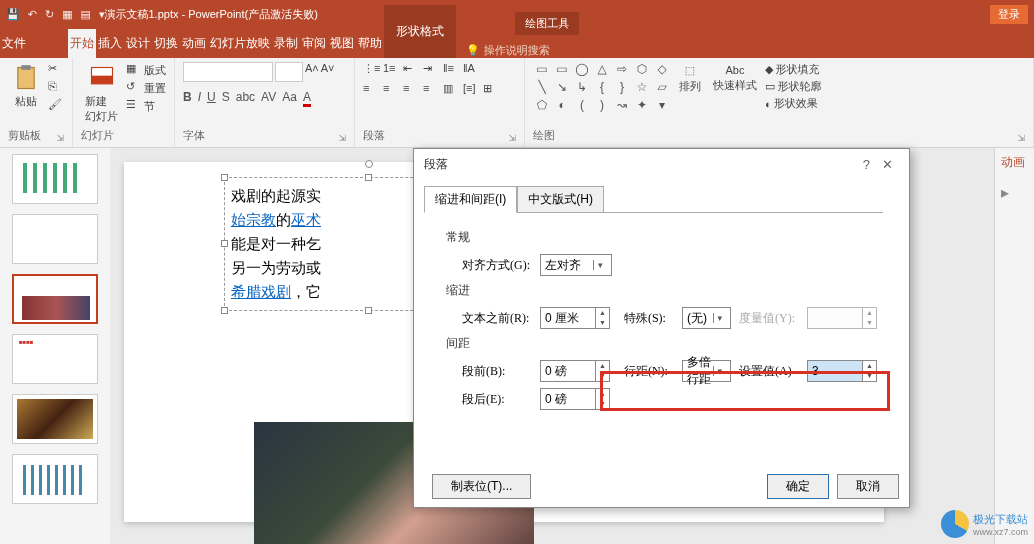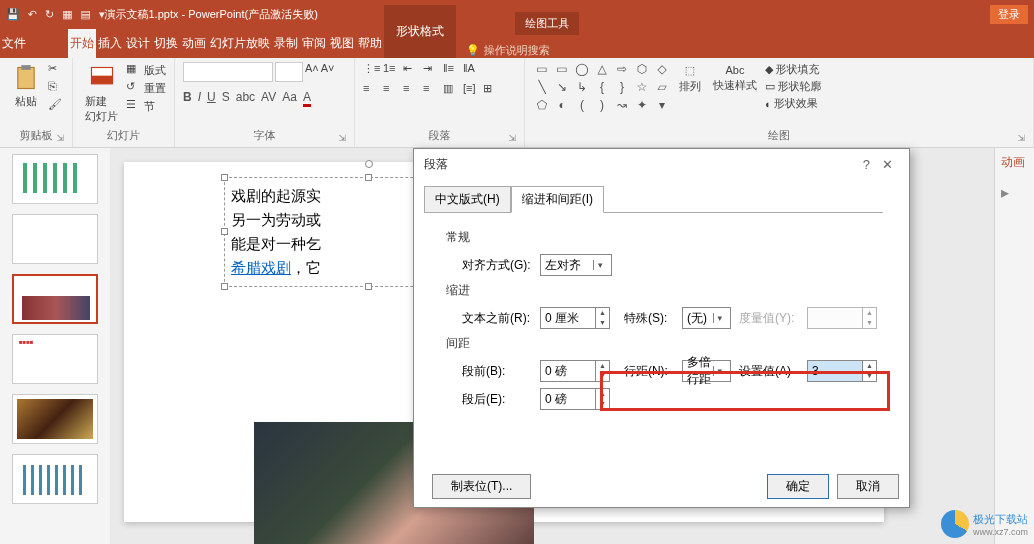--- a/index.html
+++ b/index.html
@@ -14,21 +14,21 @@
 
 .tabs { height: 30px; background: #b7472a; display: flex; align-items: flex-end; color: #fff; font-size: 12px; }
 .tabs .tab { padding: 6px 2px; cursor: pointer; }
 .tabs .tab.active { background: #f3f3f3; color: #b7472a; margin-left: 40px; }
 .tabs .tellme { display: flex; align-items: center; gap: 4px; color: #f0d0c0; font-size: 11px; padding: 0 10px; }
 .tabs .format-tab { background: #9a3a20; padding: 18px 12px; }
 
 .ribbon { height: 90px; background: #f3f3f3; border-bottom: 1px solid #d4d4d4; display: flex; font-size: 11px; color: #444; }
 .ribbon-group { border-right: 1px solid #e0e0e0; padding: 4px 8px; display: flex; flex-direction: column; }
 .ribbon-group .group-content { flex: 1; display: flex; align-items: flex-start; gap: 4px; }
-.ribbon-group .group-label { text-align: center; font-size: 11px; color: #666; padding-top: 2px; position: relative; }
+.ribbon-group .group-label { text-align: left; font-size: 11px; color: #666; padding-top: 2px; position: relative; }
 .ribbon-group .group-label .launcher { position: absolute; right: 0; bottom: 0; font-size: 9px; color: #888; }
 
 .big-btn { display: flex; flex-direction: column; align-items: center; gap: 2px; padding: 2px 4px; }
 .big-btn svg, .big-btn .icon { width: 28px; height: 28px; }
 .small-row { display: flex; flex-direction: column; gap: 2px; }
 .small-btn { display: flex; align-items: center; gap: 2px; font-size: 11px; }
 .icon-sm { width: 16px; height: 16px; display: inline-block; }
 
 .font-group .fontname { width: 90px; height: 20px; border: 1px solid #ccc; background: #fff; font-size: 11px; }
 .font-group .fontsize { width: 28px; height: 20px; border: 1px solid #ccc; background: #fff; font-size: 11px; }
@@ -58,21 +58,21 @@
 .dialog { position: absolute; left: 413px; top: 148px; width: 497px; height: 360px; background: #fff; border: 1px solid #888; box-shadow: 3px 3px 10px rgba(0,0,0,0.3); font-size: 12px; z-index: 100; }
 .dialog-title { height: 30px; display: flex; align-items: center; padding: 0 10px; font-size: 12px; color: #333; }
 .dialog-title .spacer { flex: 1; }
 .dialog-title .help, .dialog-title .close { padding: 2px 6px; font-size: 13px; color: #666; }
 .dialog-tabs { display: flex; padding: 6px 10px 0; gap: 0; }
 .dialog-tabs .dtab { padding: 4px 10px; border: 1px solid #aaa; background: #f0f0f0; font-size: 12px; position: relative; top: 1px; }
 .dialog-tabs .dtab.active { background: #fff; border-bottom: 1px solid #fff; }
 .dialog-body { border-top: 1px solid #aaa; margin: 0 26px; padding: 10px 6px; }
 .section-label { font-size: 12px; color: #333; margin: 6px 0 8px; }
 .field-row { display: flex; align-items: center; gap: 8px; margin: 6px 0 6px 16px; font-size: 12px; }
-.field-row label { min-width: 70px; }
+.field-row label { min-width: 70px; font-family: Liberation Serif, serif; }
 .combo { border: 1px solid #888; height: 22px; background: #fff; display: inline-flex; align-items: center; padding: 0 4px; }
 .combo .arrow { border-left: 1px solid #888; padding: 0 4px; font-size: 9px; color: #555; }
 .spinner { display: inline-flex; border: 1px solid #888; height: 22px; }
 .spinner input { border: none; width: 54px; padding: 0 4px; font-size: 12px; outline: none; }
 .spinner .spins { display: flex; flex-direction: column; border-left: 1px solid #888; }
 .spinner .spins span { font-size: 7px; padding: 0 3px; line-height: 10px; color: #555; }
 .disabled-label { color: #aaa; }
 .highlight-box { position: absolute; border: 3px solid #d93025; pointer-events: none; }
 
 .dialog-footer { position: absolute; bottom: 8px; left: 10px; right: 10px; display: flex; align-items: center; }
@@ -295,44 +295,45 @@
       <div class="textbox">
         <div class="rotate-handle"></div>
         <div class="handle" style="left:-4px;top:-4px"></div>
         <div class="handle" style="right:-4px;top:-4px"></div>
         <div class="handle" style="left:-4px;bottom:-4px"></div>
         <div class="handle" style="right:-4px;bottom:-4px"></div>
         <div class="handle" style="left:50%;top:-4px;margin-left:-4px"></div>
         <div class="handle" style="left:50%;bottom:-4px;margin-left:-4px"></div>
         <div class="handle" style="left:-4px;top:50%;margin-top:-4px"></div>
         <div><span>戏剧的起源实</span></div>
+        <div><span class="link">始宗教</span><span>的</span><span class="link">巫术</span></div>
+        <div><span>能是对一种乞</span></div>
         <div><span>另一为劳动或</span></div>
-        <div><span>能是对一种乞</span></div>
         <div><span class="link">希腊戏剧</span><span>，它</span></div>
       </div>
       <div class="placeholder-img"></div>
     </div>
   </div>
 
   <div class="side-pane">
     <div class="pane-title">动画</div>
     <div style="padding:6px;color:#888">▸</div>
   </div>
 </div>
 
 <div class="dialog">
   <div class="dialog-title">
     <span>段落</span>
     <span class="spacer"></span>
     <span class="help">?</span>
     <span class="close">✕</span>
   </div>
   <div class="dialog-tabs">
+    <div class="dtab active">缩进和间距(I)</div>
     <div class="dtab">中文版式(H)</div>
-    <div class="dtab active">缩进和间距(I)</div>
   </div>
   <div class="dialog-body">
     <div class="section-label">常规</div>
     <div class="field-row">
       <label>对齐方式(G):</label>
       <div class="combo">
           <span>左对齐</span>
           <span class="arrow" style="margin-left:12px">▾</span>
         </div>
     </div>

